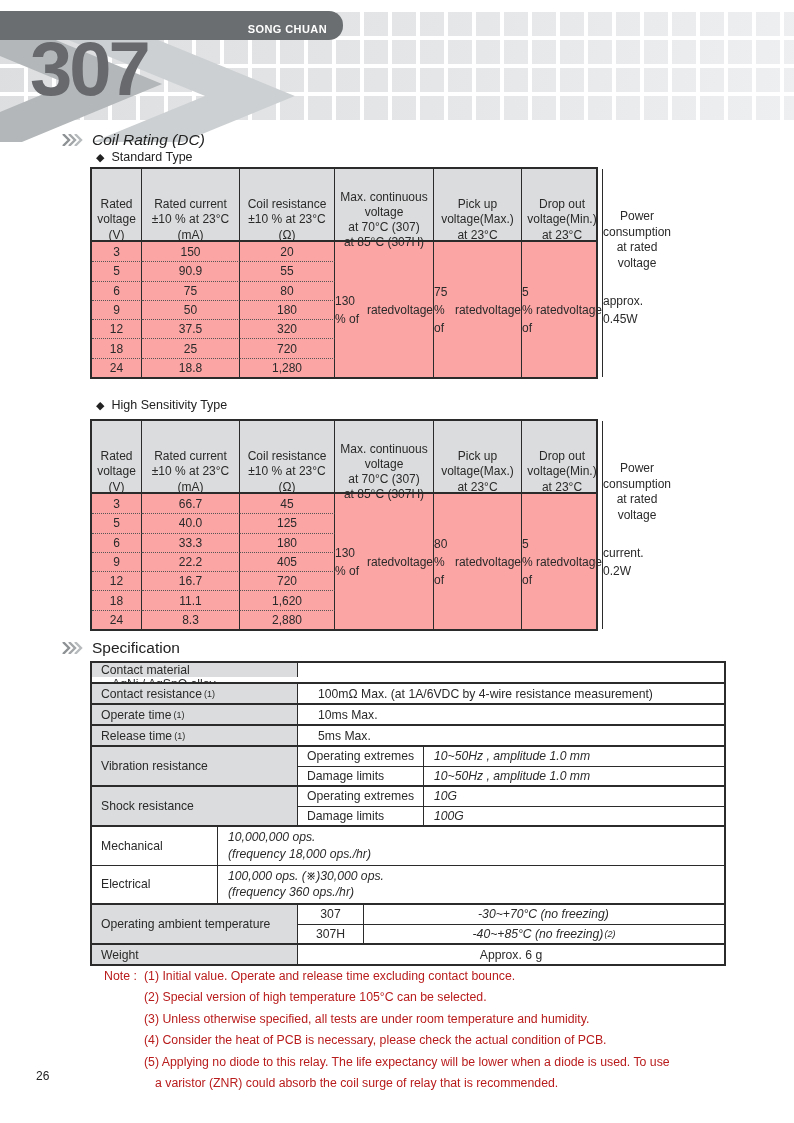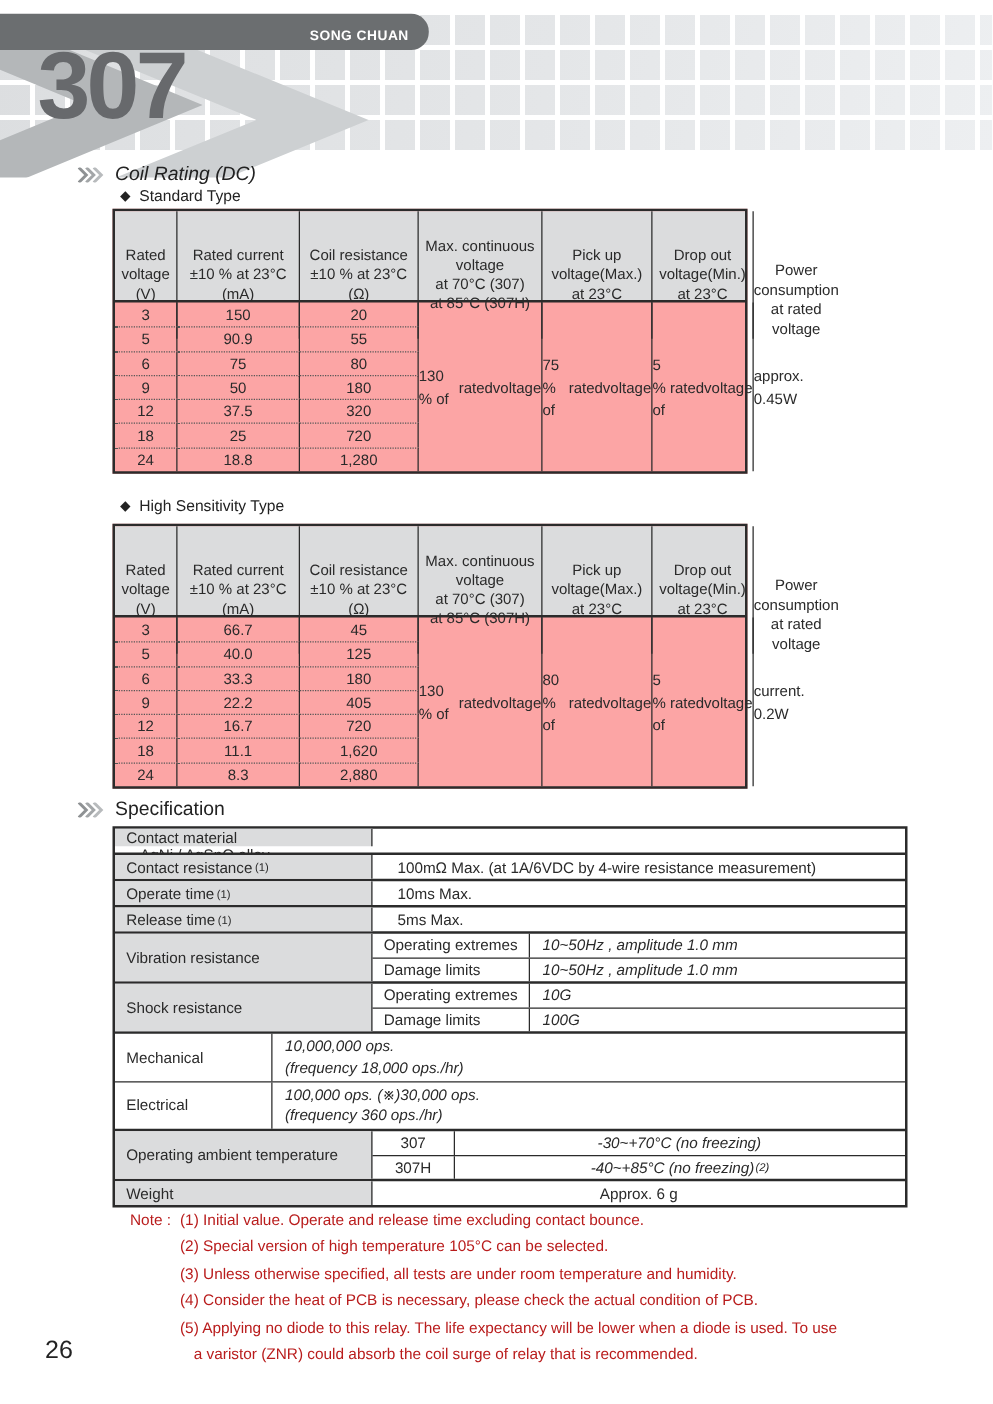--- a/index.html
+++ b/index.html
@@ -66,21 +66,21 @@
   .sub-v.center { justify-content:center; padding-left:0; }
   .sub-v.lines { flex-direction:column; align-items:flex-start; justify-content:center; line-height:16.5px; }
   .sub-v.lines span { display:block; }
   .sub-v sup { font-size:9px; margin-left:1px; line-height:0; }
 
   
   .notes { position:absolute; left:104px; top:966px; display:flex; font-size:12.3px; color:#b91c1c; }
   .note-label { width:40px; line-height:21.4px; flex-shrink:0; }
   .note-items { line-height:21.4px; }
   .note-line.cont { padding-left:11px; }
-  .pagenum { position:absolute; left:36px; top:1069px; font-size:20px; color:#222; }
+  .pagenum { position:absolute; left:36px; top:1069px; font-size:12px; color:#222; }
 
   .t-coil { left:62px; top:131px;font-style:italic; }
   .st-std { left:96px; top:150px; }
   .ct-std { left:90px; top:167px; }
   .st-hs  { left:96px; top:398px; }
   .ct-hs  { left:90px; top:419px; }
   .t-spec { left:62px; top:639px; }
   .stable { left:90px; top:661px; }
 </style>
 </head>

